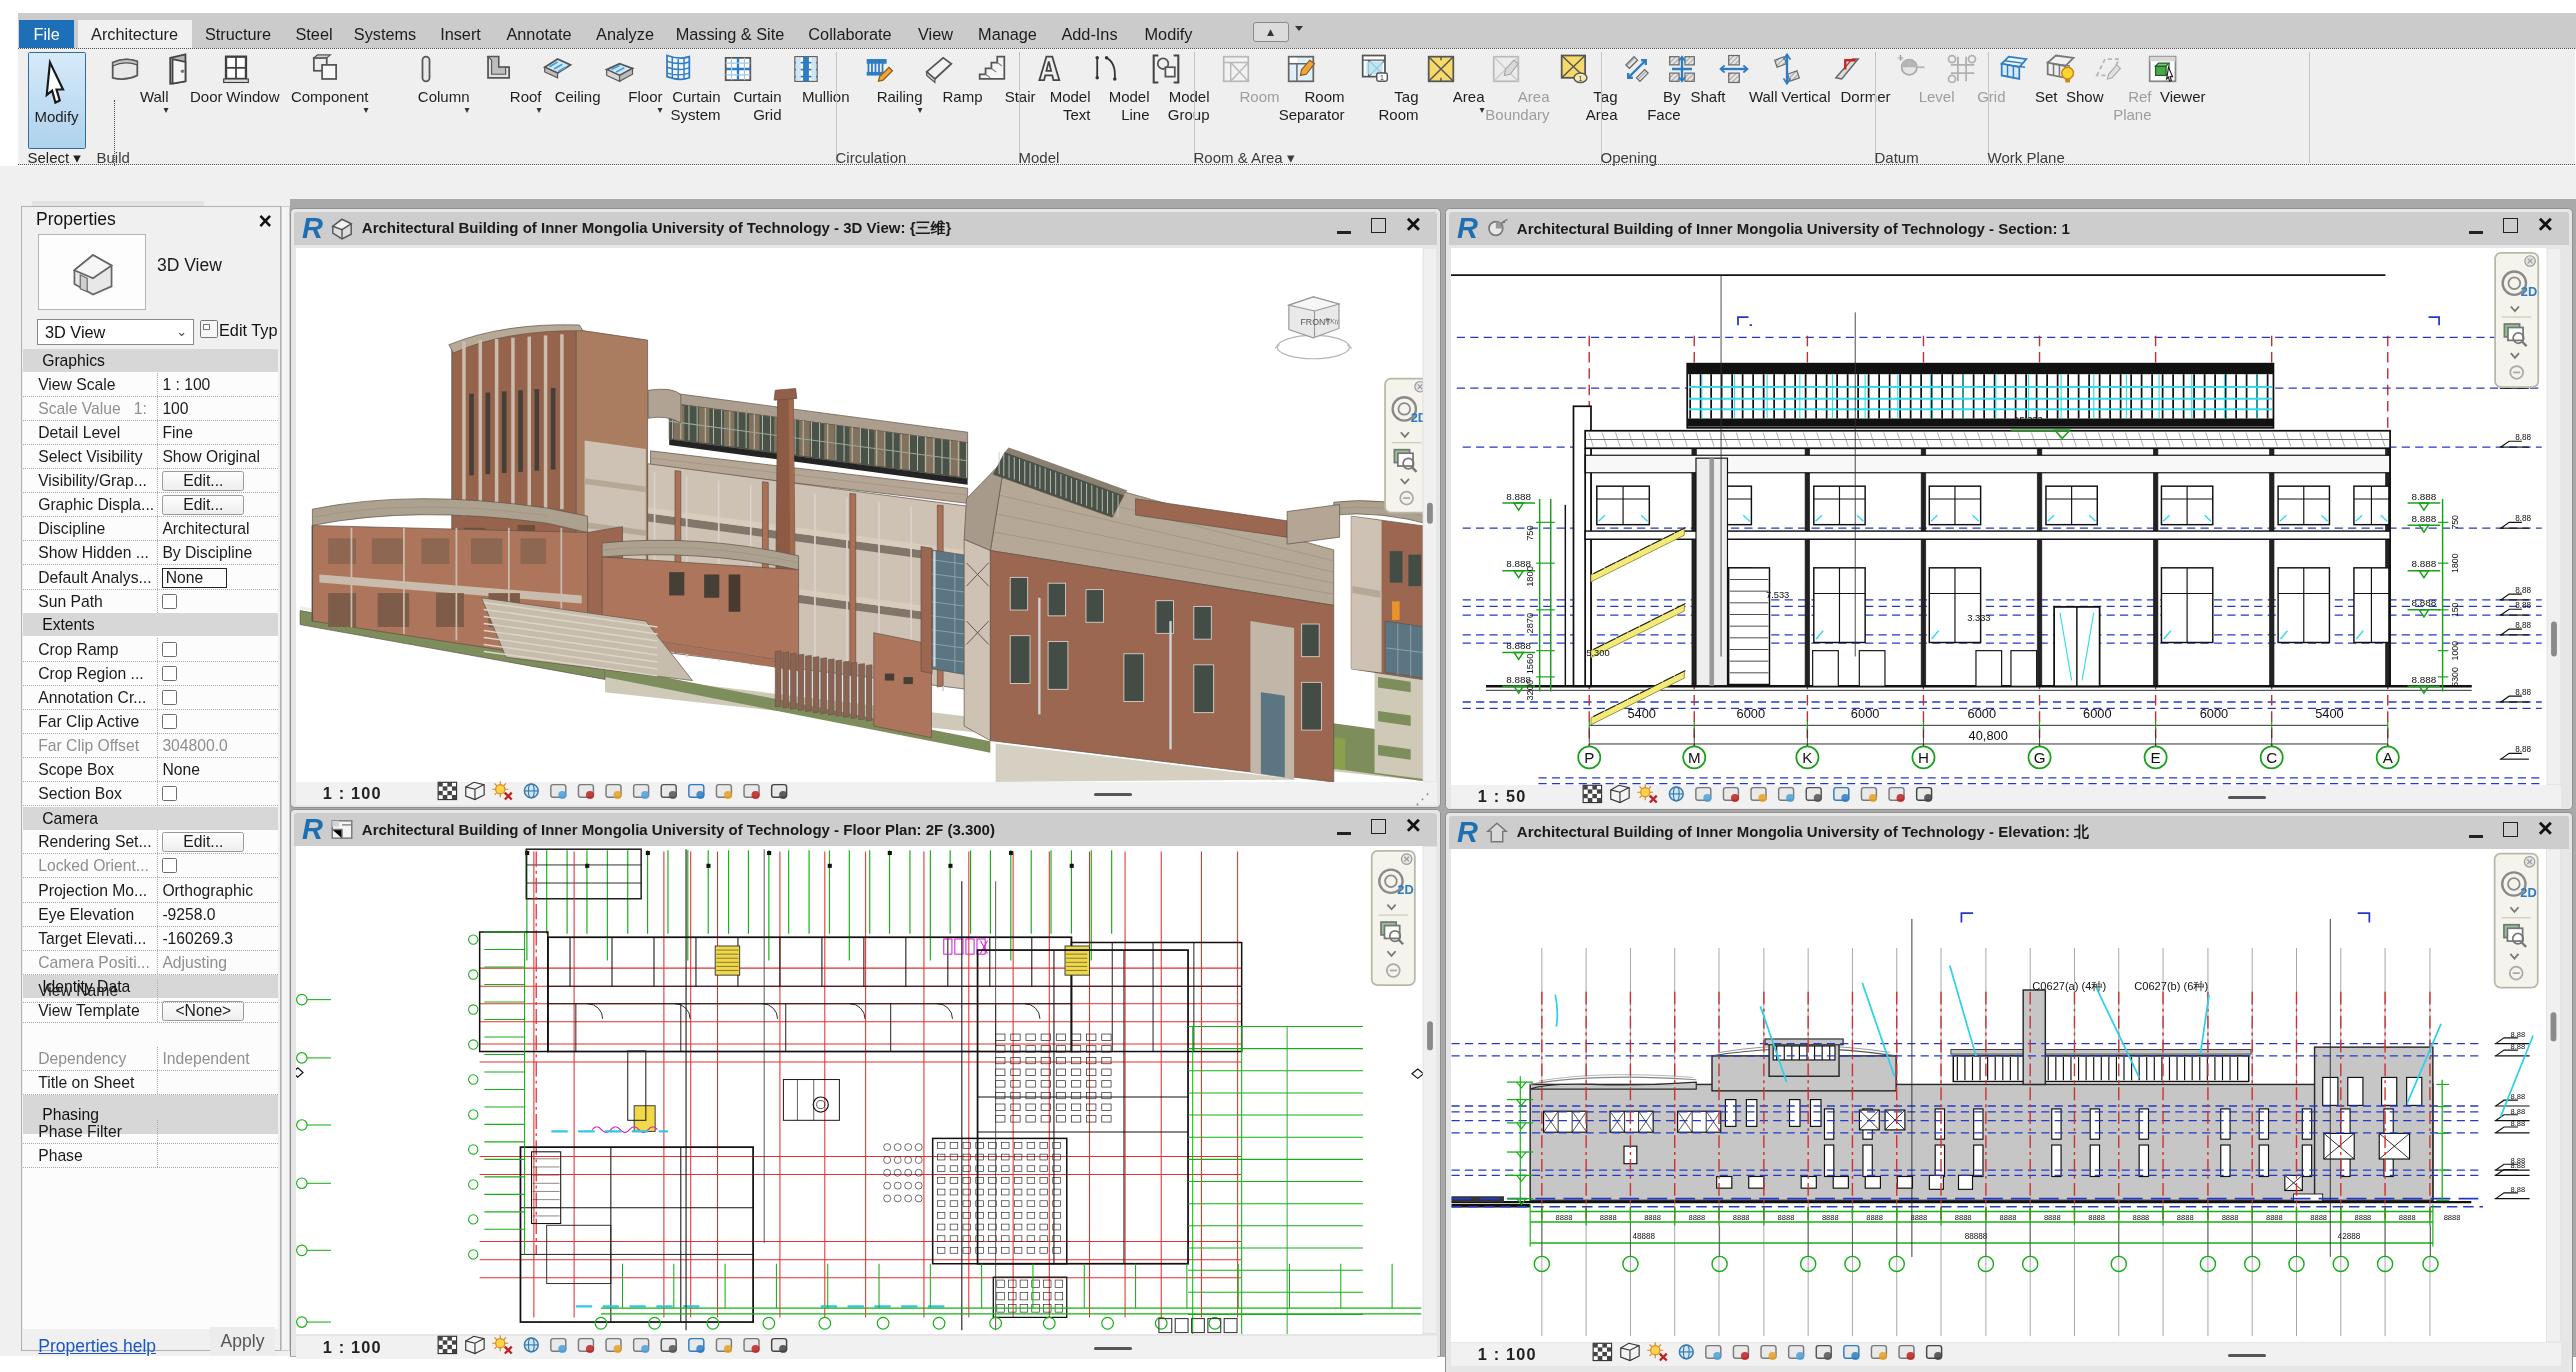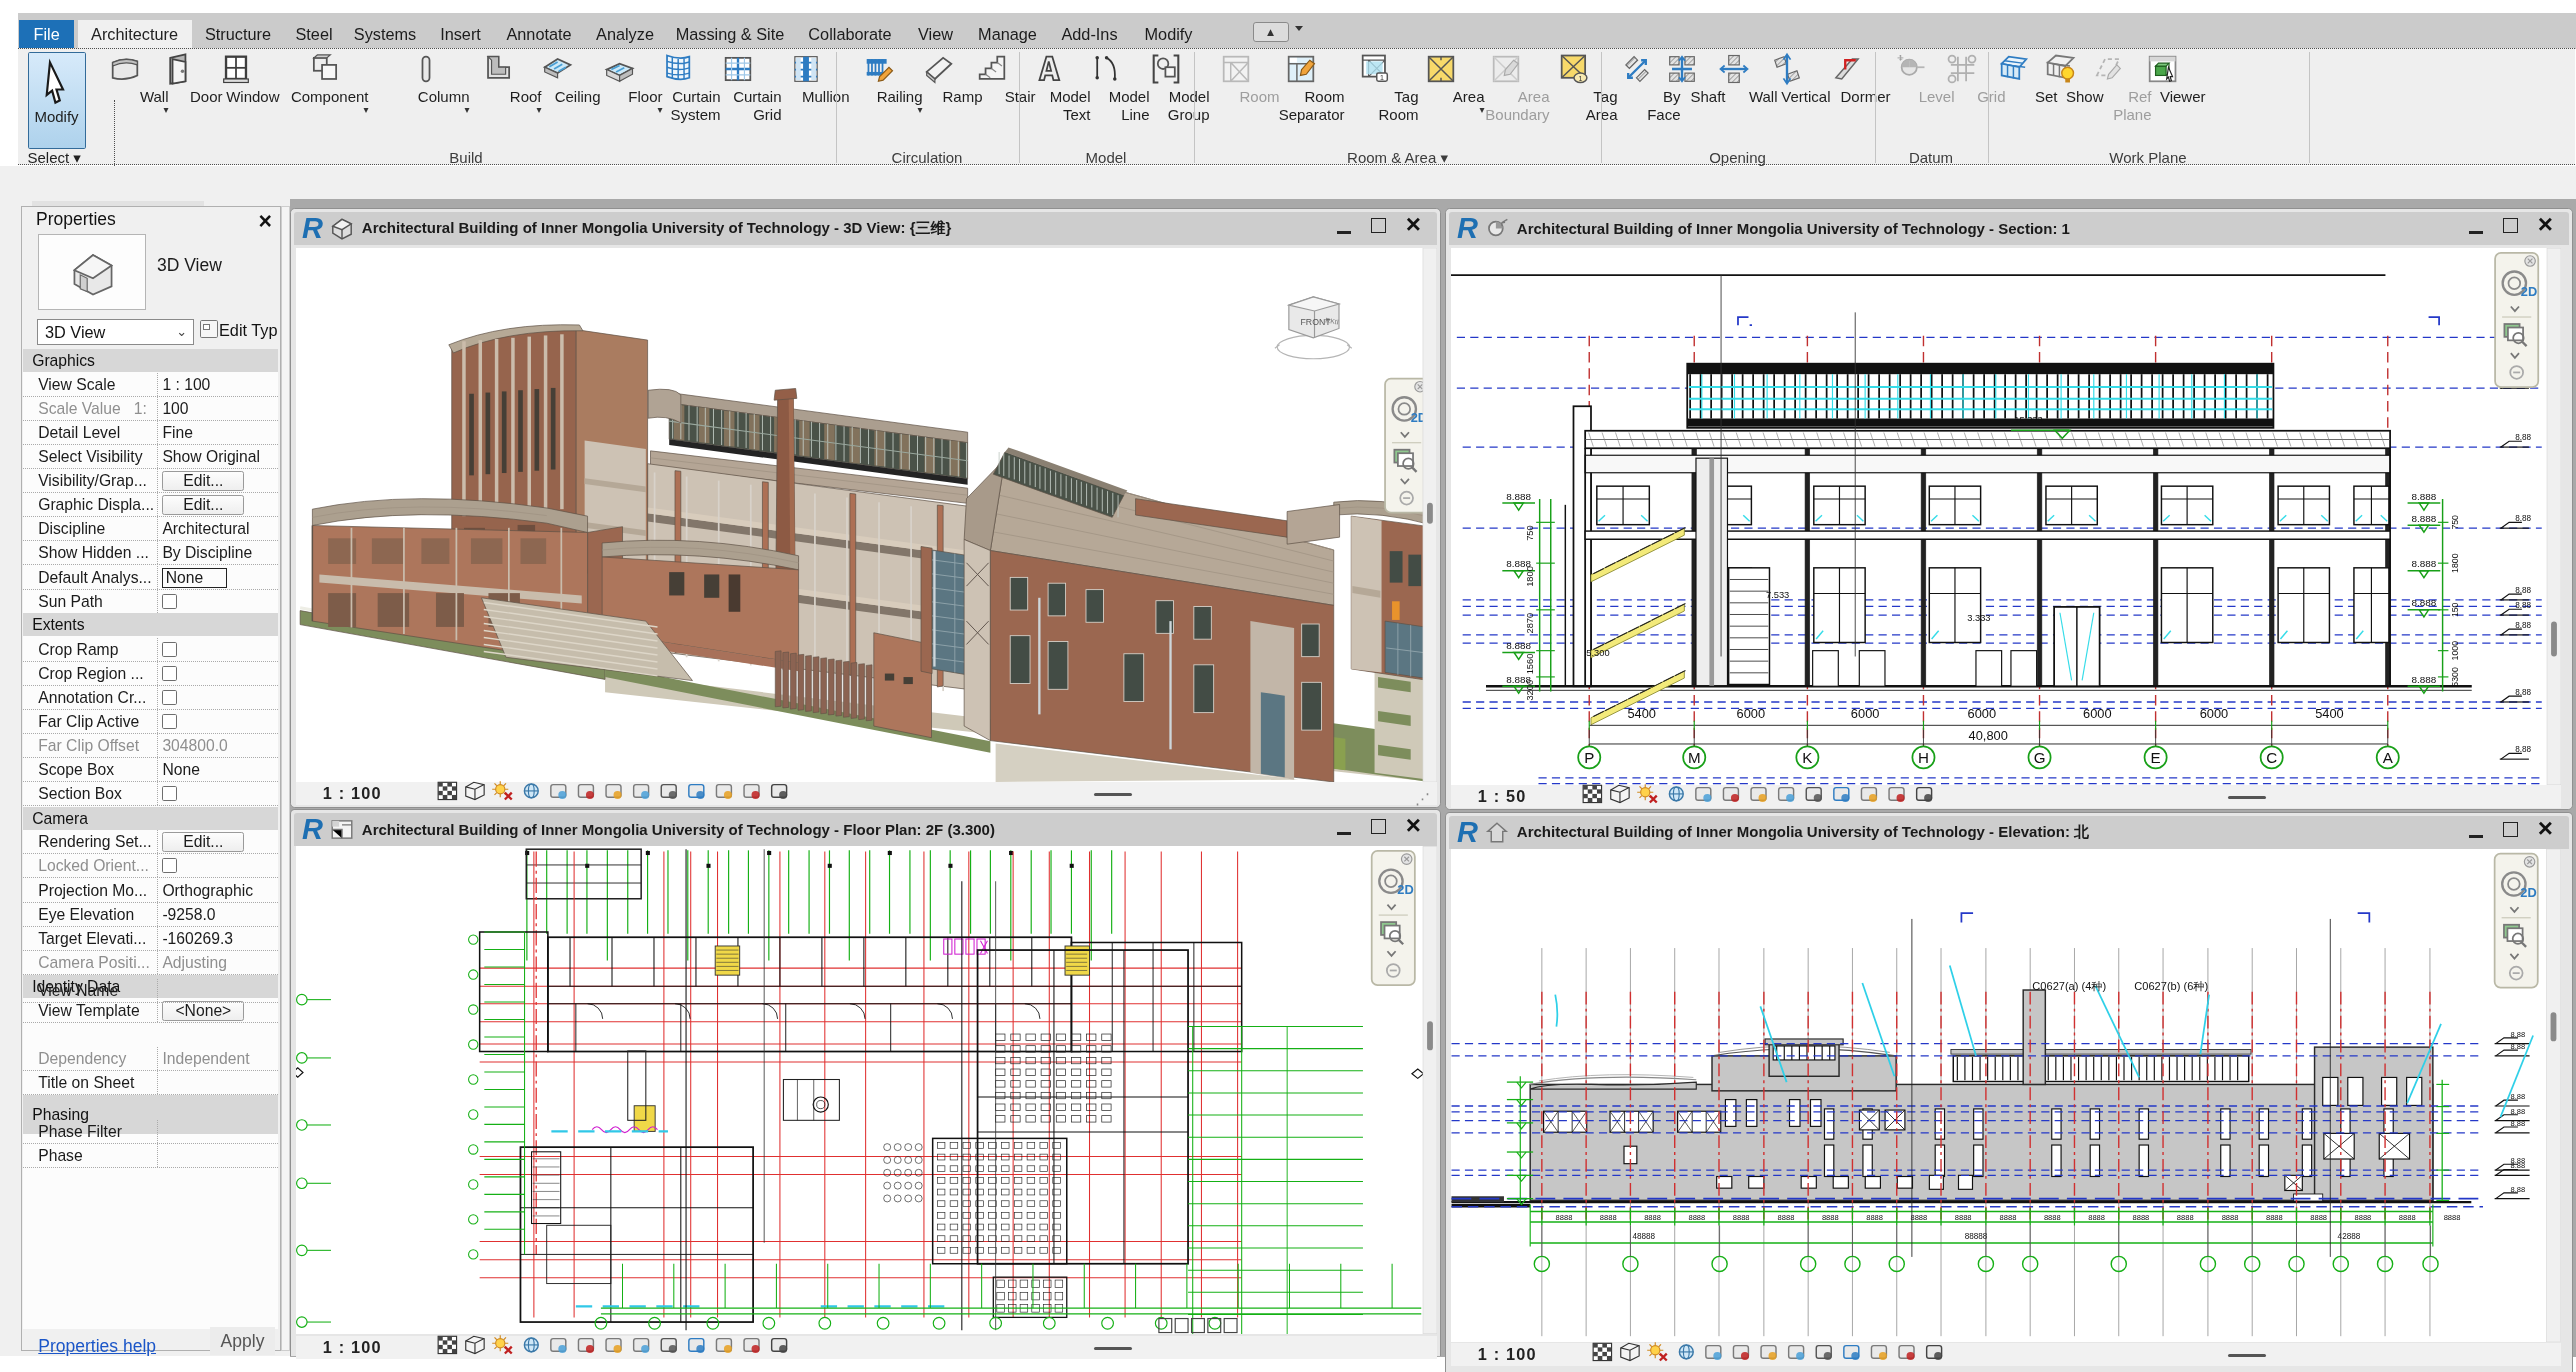--- a/index.html
+++ b/index.html
@@ -9,28 +9,28 @@
 #tabbar{position:absolute;left:17.5px;top:13px;width:2559px;height:36px;background:#cbcbcb}
 .tab{position:absolute;top:7px;height:29px;font-size:16.3px;color:#1c1c1c;display:flex;align-items:center;justify-content:center}
 #tab-file{background:#1d70b7;color:#fff;top:7px;height:29px}
 #tab-arch{background:#f0f0f0;color:#222}
 
 #ribbon{position:absolute;left:17.5px;top:48px;width:2557px;height:117px;background:#efefef;border-top:1.2px dotted #4d4d4d;border-bottom:1.2px dotted #4d4d4d}
 .rsep{position:absolute;top:2.9px;height:111px;width:1.2px;background:#dcdcdc;border-right:0.6px solid #c4c4c4}
 .rb{position:absolute;top:2.9px;text-align:right;color:#1e1e1e;font-size:15px;line-height:18px}
 .rb .ric{margin:0 auto 2.3px auto;width:34px;height:34px}
 .rb.dis{color:#9d9d9d}
-.plabel{position:absolute;top:100px;height:15px;font-size:15px;color:#3c3c3c;text-align:center}
+.plabel{position:absolute;top:100px;height:15px;font-size:15px;color:#3c3c3c;}
 #modifybtn{position:absolute;left:10px;top:2.9px;width:58px;height:97px;background:linear-gradient(#d7eafa,#aed2ec);border:1.2px solid #336b99;border-radius:1.7px;text-align:center;font-size:15px;color:#1e1e1e}
 
 #props{position:absolute;left:21px;top:206px;width:260px;height:1145px;background:#f0f0f0;border:1.2px solid #b0b0b0;font-size:15.7px;color:#1b1b1b}
 .prow{position:absolute;left:1.2px;width:255px;border-bottom:1.2px dotted #aaa;display:flex;align-items:center}
 .prow .lab{padding-left:15px;width:134px;white-space:nowrap;overflow:hidden}
 .prow .val{width:122px;white-space:nowrap;overflow:hidden;border-left:1.2px dotted #aaa;padding-left:4.7px;height:100%;display:flex;align-items:center}
-.phead{position:absolute;left:1.2px;width:255px;background:#d7d7d7;display:flex;align-items:center;padding-left:9px;color:#111}
+.phead{position:absolute;left:1.2px;width:255px;background:#d7d7d7;display:flex;align-items:center;padding-left:19px;color:#111}
 .gray{color:#8f8f8f}
 .editbtn{display:inline-block;width:82px;text-align:center;border:1.2px solid #9a9a9a;border-radius:2.3px;background:linear-gradient(#fdfdfd,#eee);height:20px;line-height:18px}
 .cb{display:inline-block;width:15px;height:15px;border:1.2px solid #6e6e6e;background:#fff;border-radius:1.7px}
 
 #mdi{position:absolute;left:290px;top:199px;width:2286px;height:1158px;background:#a9a9a9}
 .win{position:absolute;background:#e6e6e6;border:1.2px solid #909090;border-radius:4.7px}
 .wtitle{position:absolute;left:2.9px;top:2.9px;right:2.9px;height:33px;background:#cdcdcd;border-radius:2.9px 2.9px 0 0;display:flex;align-items:center}
 .wtitle .ttext{font-size:15px;font-weight:bold;color:#1a1a1a;white-space:nowrap}
 .wcontent{position:absolute;background:#fff;overflow:hidden}
 .wbots{position:absolute;background:#f1f1f1;display:flex;align-items:center;font-size:16.3px;color:#222}

